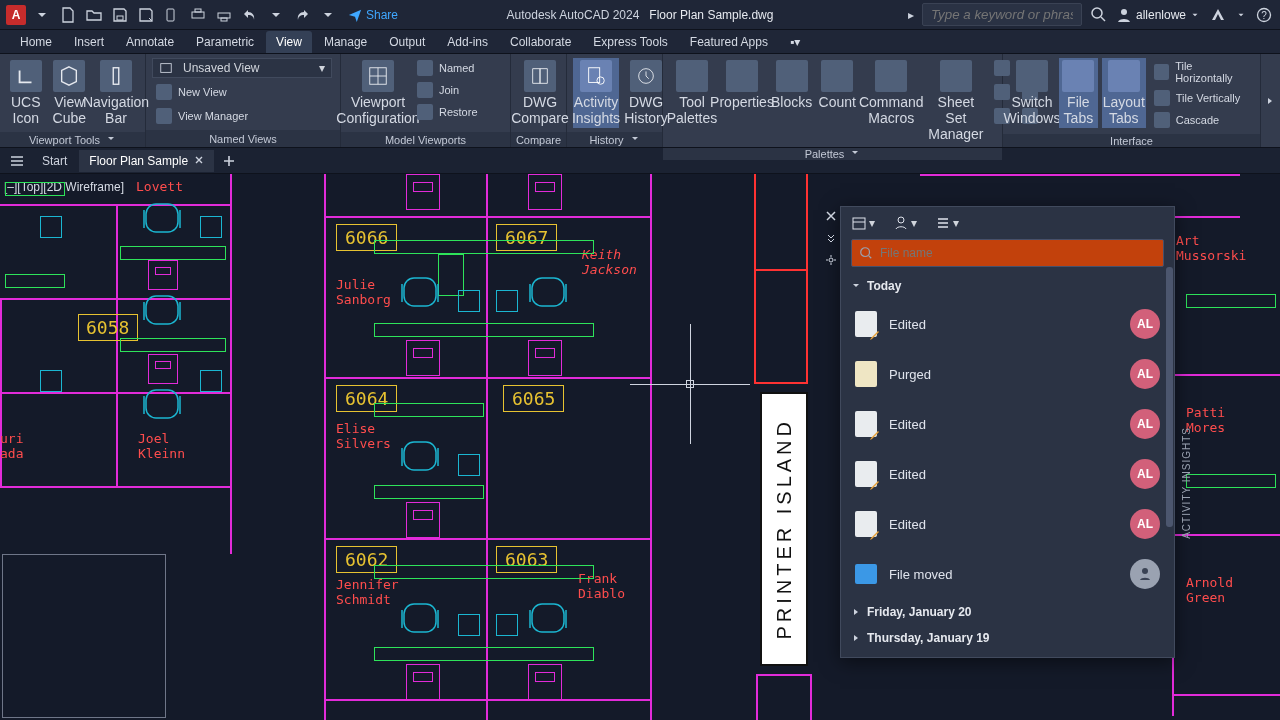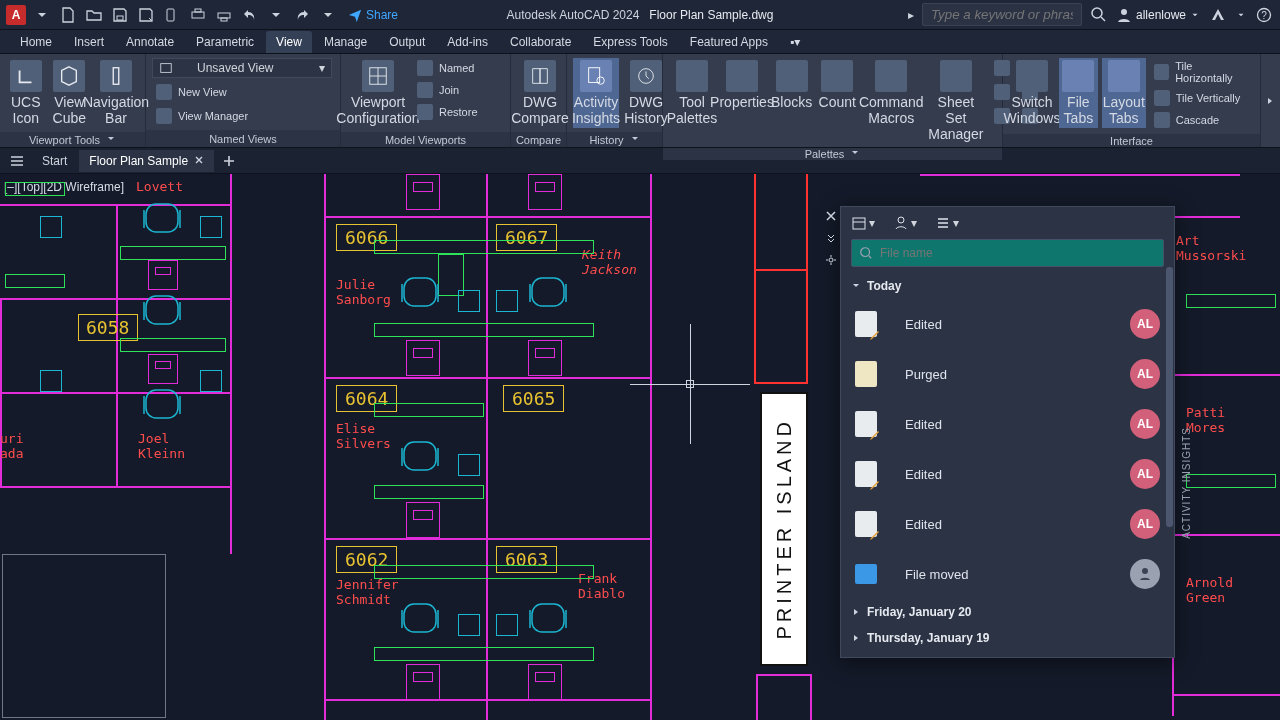--- a/index.html
+++ b/index.html
@@ -32,21 +32,21 @@
   .ribgroup-title { height:18px; background:#2b3344; color:#c3c9d6; font-size:11px; display:flex; align-items:center; justify-content:center; padding:0 6px; gap:6px;}
   .ribgroup-title .chev svg { width:10px; height:10px; fill:#c3c9d6; }
   .bigbtn { width:46px; display:flex; flex-direction:column; align-items:center; padding:2px; cursor:pointer; text-align:center; font-size:14px; color:#d4d9e3;}
   .bigbtn.narrow { width:62px; }
   .bigbtn.active { background:#4f6793; }
   .bigbtn .ic { width:32px; height:32px; background:#506079; border-radius:2px; margin-bottom:2px; display:flex; align-items:center; justify-content:center;}
   .bigbtn .ic svg { width:22px; height:22px; fill:#e6e9ef; }
   .stackbtns { display:flex; flex-direction:column; gap:2px; }
   .smbtn { display:flex; align-items:center; gap:6px; padding:2px 4px; cursor:pointer; color:#d4d9e3; font-size:11px;}
   .smbtn .ic { width:16px; height:16px; background:#506079; border-radius:2px; display:flex; align-items:center; justify-content:center;}
-  .unsaved-view { display:flex; align-items:center; gap:24px; background:#2b3344; border:1px solid #414a5d; padding:2px 6px; width:180px; cursor:pointer;}
+  .unsaved-view { display:flex; align-items:center; gap:10px; background:#2b3344; border:1px solid #414a5d; padding:2px 6px; width:180px; cursor:pointer;}
   .unsaved-view svg { width:14px; height:14px; fill:#cdd3de; }
   .ribbon-right-arrow { width:18px; display:flex; align-items:center; justify-content:center; }
 
   
   .filestrip { height:26px; background:#1b2232; display:flex; align-items:center; padding-left:4px; gap:2px; border-bottom:1px solid #0e121c;}
   .hamb { width:26px; height:26px; display:flex; align-items:center; justify-content:center; cursor:pointer;}
   .hamb svg { width:16px; height:16px; fill:#cdd3de;}
   .filetab { padding:4px 10px; color:#cfd4df; cursor:pointer; display:flex; gap:6px; align-items:center;}
   .filetab.active { background:#2b3344; color:#fff;}
   .filetab .x svg { width:10px; height:10px; fill:#cdd3de;}
@@ -78,26 +78,26 @@
 
   
   .ai-panel { position:absolute; right:105px; top:32px; width:335px; background:#2b3344; border:1px solid #414a5d; box-shadow:0 4px 18px rgba(0,0,0,0.5);}
   .ai-ctrl { position:absolute; left:-20px; top:0; width:20px; display:flex; flex-direction:column; gap:4px;}
   .ai-ctrl div { width:20px; height:18px; display:flex; align-items:center; justify-content:center; cursor:pointer;}
   .ai-ctrl svg { width:12px; height:12px; fill:#cdd3de;}
   .ai-toolbar { height:32px; display:flex; align-items:center; padding:0 10px; gap:18px;}
   .ai-tool { cursor:pointer; display:flex; align-items:center; gap:2px;}
   .ai-tool svg { width:16px; height:16px; fill:#dfe3ec;}
   .ai-search { margin:0 10px 6px; position:relative;}
-  .ai-search input { width:100%; background:#0f766e; border:1px solid #46506a; color:#cfd4df; padding:6px 8px 6px 28px; font-size:12px; border-radius:2px;}
+  .ai-search input { width:100%; background:#c2410c; border:1px solid #46506a; color:#cfd4df; padding:6px 8px 6px 28px; font-size:12px; border-radius:2px;}
   .ai-search svg { position:absolute; left:8px; top:7px; width:14px; height:14px; fill:#9aa2b1;}
   .ai-section-hd { padding:6px 10px; color:#e6e9ef; font-weight:600; font-size:12px; cursor:pointer; display:flex; align-items:center; gap:6px;}
   .ai-section-hd svg { width:10px; height:10px; fill:#cdd3de;}
   .ai-list { display:flex; flex-direction:column; }
-  .ai-row { display:flex; align-items:center; padding:10px 14px; gap:28px; cursor:pointer;}
+  .ai-row { display:flex; align-items:center; padding:10px 14px; gap:12px; cursor:pointer;}
   .ai-row .ficon { width:22px; height:26px; background:#e9ecef; border-radius:2px; position:relative;}
   .ai-row .ficon.folder { background:#3b98e6; height:20px;}
   .ai-row .ficon .pen { position:absolute; right:-4px; bottom:-4px; width:12px; height:12px;}
   .ai-row .lbl { flex:1; color:#dfe3ec; font-size:13px;}
   .ai-row .avatar { width:30px; height:30px; border-radius:50%; background:#d2607a; color:#fff; display:flex; align-items:center; justify-content:center; font-size:12px; font-weight:600;}
   .ai-row .avatar.anon { background:#9aa2b1;}
   .ai-row .avatar.anon svg { width:16px; height:16px; fill:#3a4254;}
   .ai-side-label { position:absolute; right:-18px; top:220px; writing-mode:vertical-rl; transform:rotate(180deg); font-size:10px; letter-spacing:1px; color:#9aa2b1; text-transform:uppercase;}
 
   .scroll-thumb { position:absolute; right:1px; top:60px; width:7px; height:260px; background:#4c566e; border-radius:3px;}

